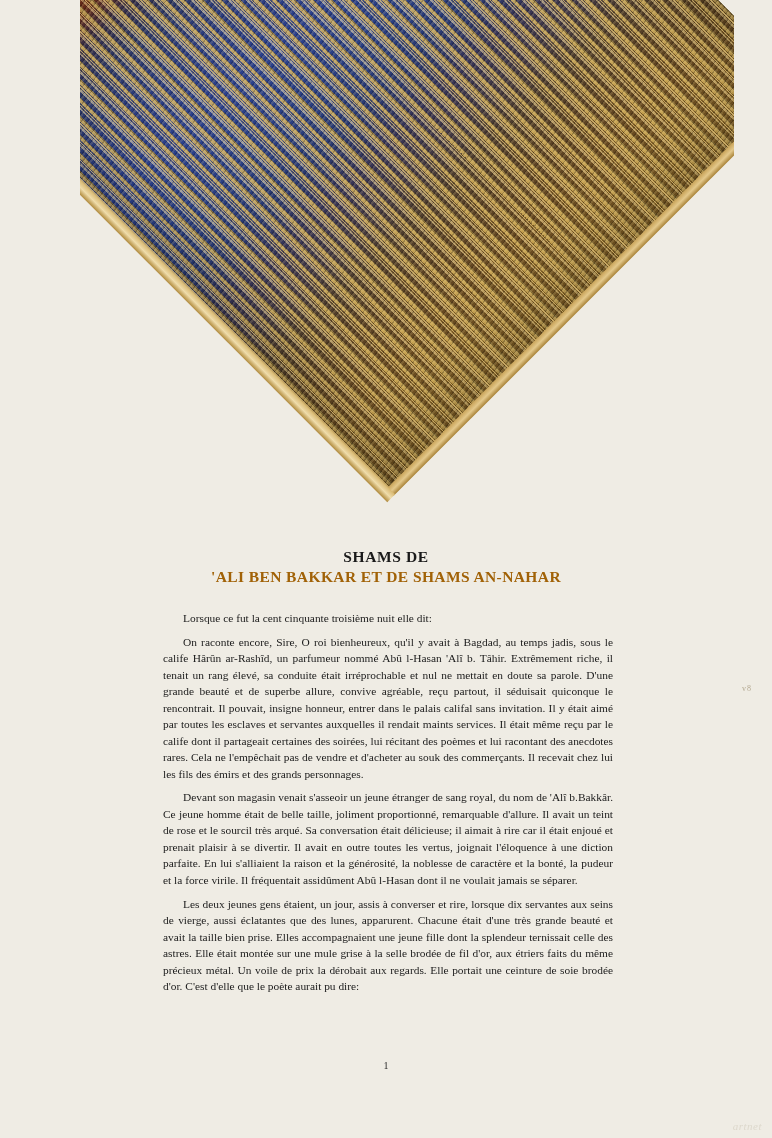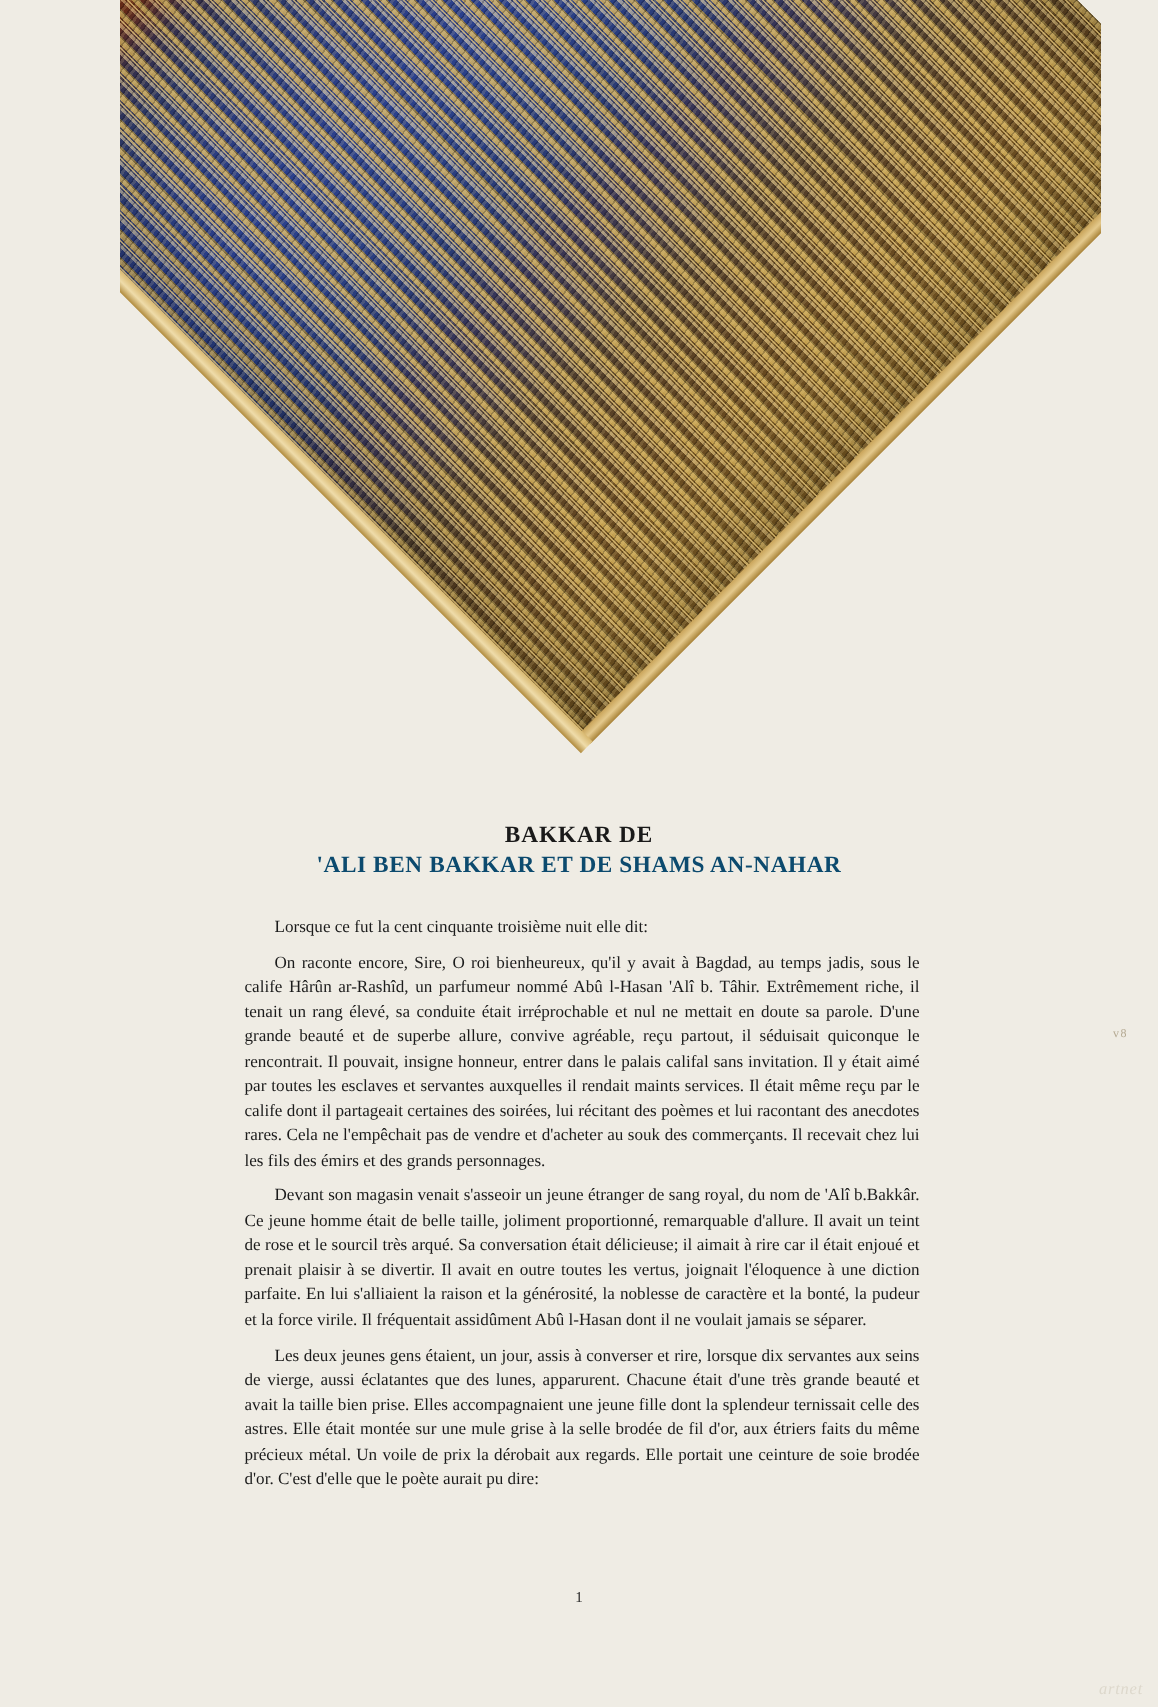--- a/index.html
+++ b/index.html
@@ -139,21 +139,21 @@
   }
   .title-line1 {
     font-size: 15.5px;
     letter-spacing: 0.6px;
     color: #1a1a1a;
     font-weight: 700;
   }
   .title-line2 {
     font-size: 15.5px;
     letter-spacing: 0.4px;
-    color: #0c4a6e;
+    color: #a16207;
     font-weight: 700;
     margin-top: 2px;
   }
   .body-block {
     position: absolute;
     top: 610px;
     left: 163px;
     width: 450px;
     color: #1b1b1b;
     font-size: 11.4px;
@@ -201,21 +201,21 @@
       <div class="plate"></div>
       <div class="plate-script"></div>
       <div class="plate-edge-right"></div>
       <div class="plate-edge-bottom"></div>
     </div>
     <div class="art-mask-left"></div>
     <div class="art-mask-right"></div>
   </div>
 
   <div class="title-block">
-    <div class="title-line1">BAKKAR DE</div>
+    <div class="title-line1">SHAMS DE</div>
     <div class="title-line2">'ALI BEN BAKKAR ET DE SHAMS AN-NAHAR</div>
   </div>
 
   <div class="body-block">
     <p>Lorsque ce fut la cent cinquante troisième nuit elle dit:</p>
     <p>On raconte encore, Sire, O roi bienheureux, qu'il y avait à Bagdad, au temps jadis, sous le calife Hârûn ar-Rashîd, un parfumeur nommé Abû l-Hasan 'Alî b. Tâhir. Extrêmement riche, il tenait un rang élevé, sa conduite était irréprochable et nul ne mettait en doute sa parole. D'une grande beauté et de superbe allure, convive agréable, reçu partout, il séduisait quiconque le rencontrait. Il pouvait, insigne honneur, entrer dans le palais califal sans invitation. Il y était aimé par toutes les esclaves et servantes auxquelles il rendait maints services. Il était même reçu par le calife dont il partageait certaines des soirées, lui récitant des poèmes et lui racontant des anecdotes rares. Cela ne l'empêchait pas de vendre et d'acheter au souk des commerçants. Il recevait chez lui les fils des émirs et des grands personnages.</p>
     <p>Devant son magasin venait s'asseoir un jeune étranger de sang royal, du nom de 'Alî b.Bakkâr. Ce jeune homme était de belle taille, joliment proportionné, remarquable d'allure. Il avait un teint de rose et le sourcil très arqué. Sa conversation était délicieuse; il aimait à rire car il était enjoué et prenait plaisir à se divertir. Il avait en outre toutes les vertus, joignait l'éloquence à une diction parfaite. En lui s'alliaient la raison et la générosité, la noblesse de caractère et la bonté, la pudeur et la force virile. Il fréquentait assidûment Abû l-Hasan dont il ne voulait jamais se séparer.</p>
     <p>Les deux jeunes gens étaient, un jour, assis à converser et rire, lorsque dix servantes aux seins de vierge, aussi éclatantes que des lunes, apparurent. Chacune était d'une très grande beauté et avait la taille bien prise. Elles accompagnaient une jeune fille dont la splendeur ternissait celle des astres. Elle était montée sur une mule grise à la selle brodée de fil d'or, aux étriers faits du même précieux métal. Un voile de prix la dérobait aux regards. Elle portait une ceinture de soie brodée d'or. C'est d'elle que le poète aurait pu dire:</p>
   </div>
 

